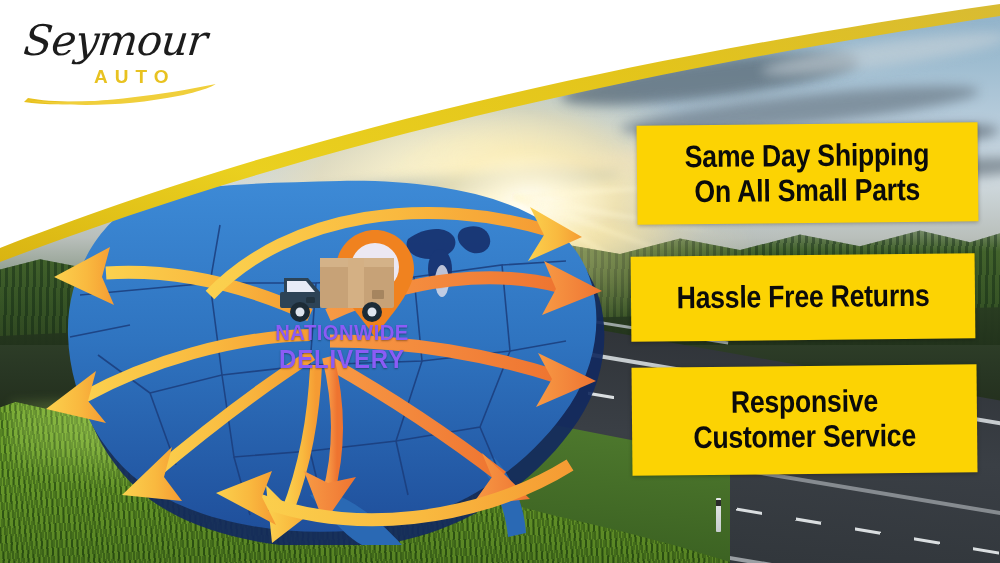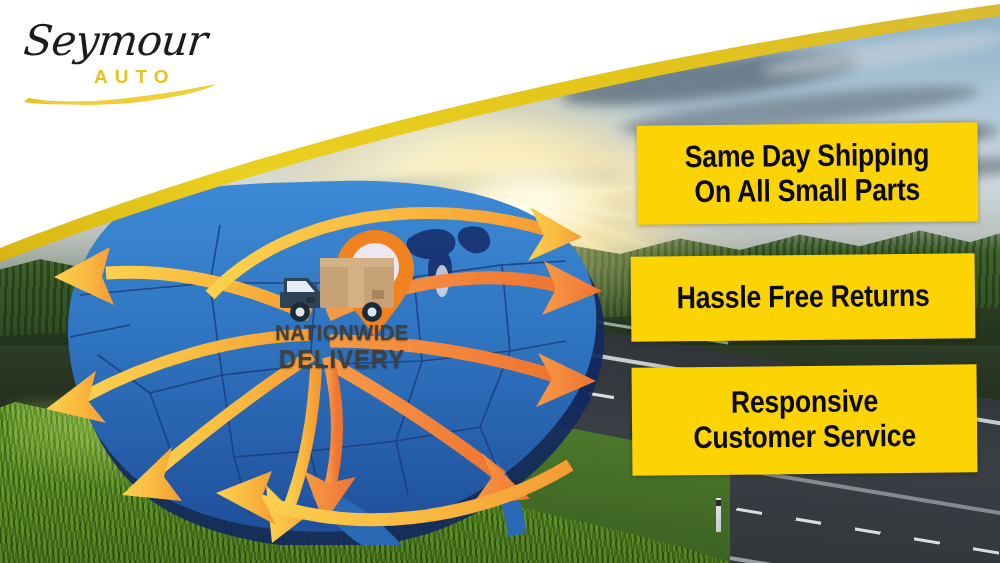--- a/index.html
+++ b/index.html
@@ -266,21 +266,21 @@
     left: 258px; top: 228px;
     width: 180px; height: 150px;
   }
   .pin-svg { position: absolute; left: 76px; top: 0; width: 82px; height: 112px; }
   .truck-svg { position: absolute; left: 18px; top: 22px; width: 130px; height: 80px; }
   .delivery-text {
     position: absolute;
     left: 4px; top: 94px;
     width: 160px;
     text-align: center;
-    color: #404040;
+    color: #8b5cf6;
     font-family: "Liberation Sans Narrow", "Liberation Sans", sans-serif;
     font-weight: bold;
     line-height: 1.0;
     text-shadow: 0 1px 2px rgba(0,0,0,.35);
   }
   .dl-1 { font-size: 22px; letter-spacing: 0.5px; transform: scaleX(0.92); }
   .dl-2 { font-size: 26px; letter-spacing: 1px;  transform: scaleX(0.92); margin-top: 2px; }
 </style>
 </head>
 <body>

